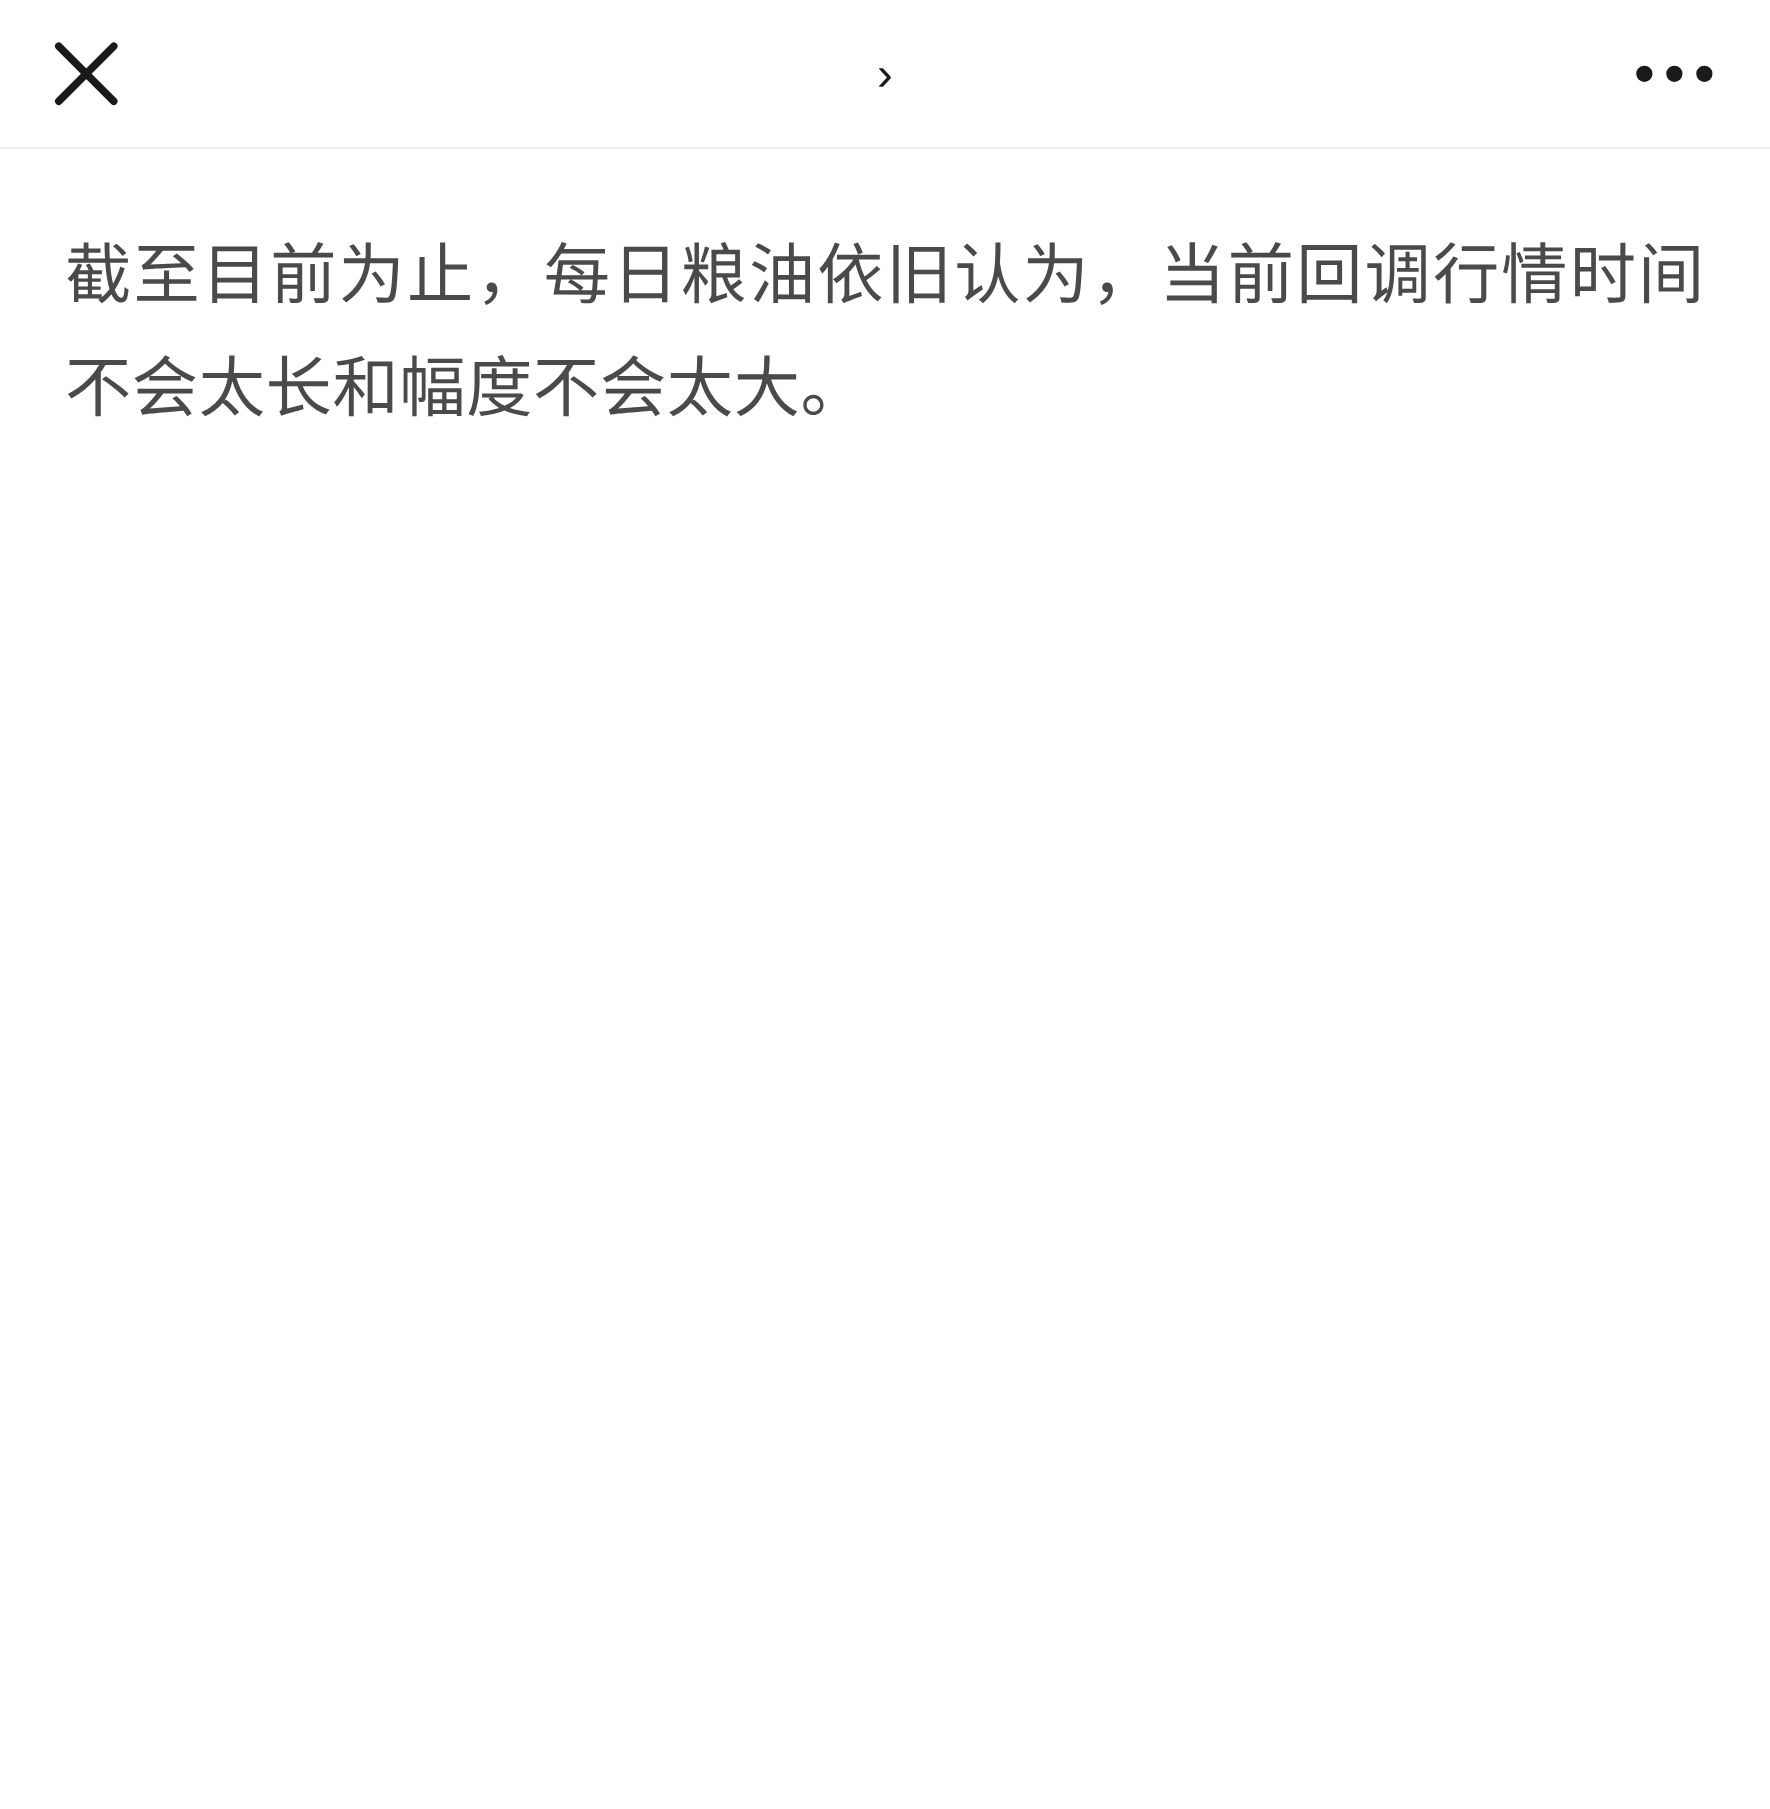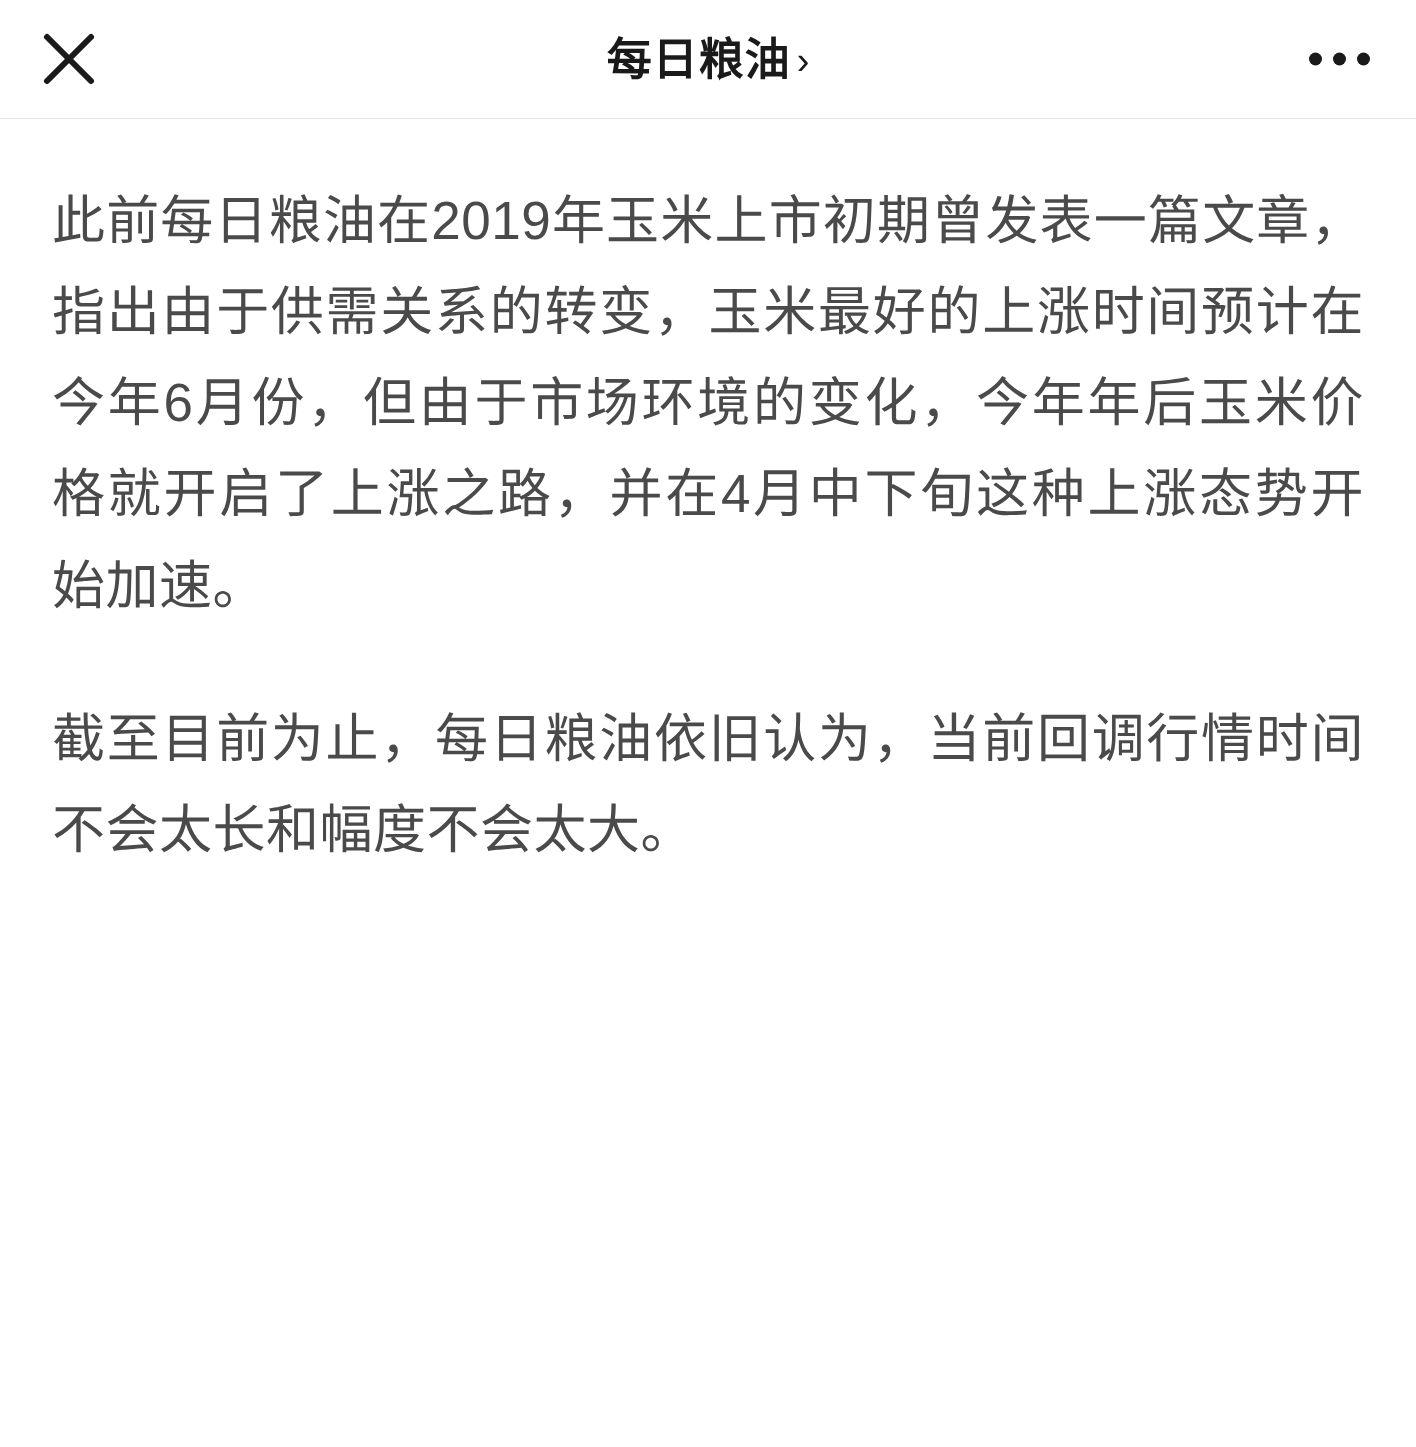--- a/index.html
+++ b/index.html
@@ -106,28 +106,26 @@
   <div class="close-btn">
     <span>
       <svg width="60" height="60" viewBox="0 0 60 60" aria-hidden="true">
         <line x1="8" y1="8" x2="52" y2="52" stroke="#1a1a1a" stroke-width="6" stroke-linecap="round"></line>
         <line x1="52" y1="8" x2="8" y2="52" stroke="#1a1a1a" stroke-width="6" stroke-linecap="round"></line>
       </svg>
     </span>
   </div>
 
   <div class="title-wrap">
-    <span class="account-title">每日粮油</span>
     <span class="chev">›</span>
   </div>
 
   <div class="more-btn">
     <i></i>
     <i></i>
     <i></i>
   </div>
 
 </div>
 
 <div class="article">
-  <p class="para">此前每日粮油在2019年玉米上市初期曾发表一篇文章，指出由于供需关系的转变，玉米最好的上涨时间预计在今年6月份，但由于市场环境的变化，今年年后玉米价格就开启了上涨之路，并在4月中下旬这种上涨态势开始加速。</p>
   <p class="para">截至目前为止，每日粮油依旧认为，当前回调行情时间不会太长和幅度不会太大。</p>
 </div>
 
 </body></html>

